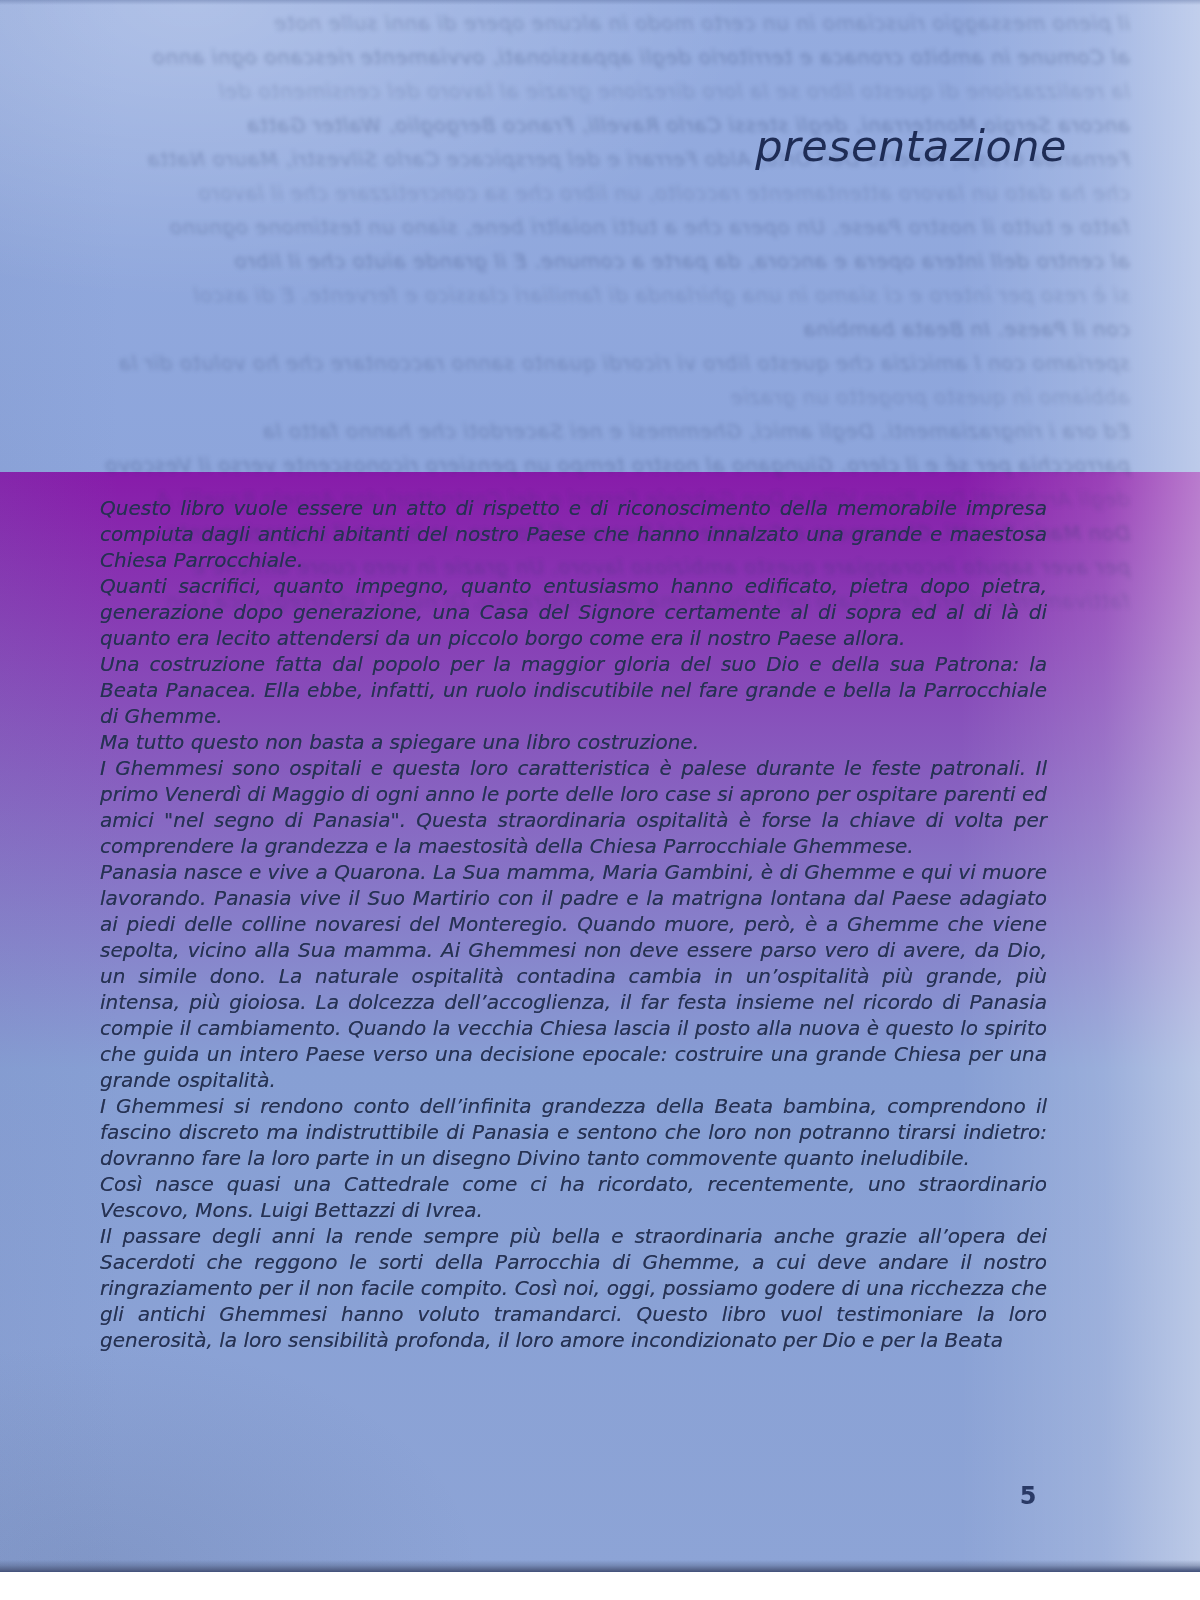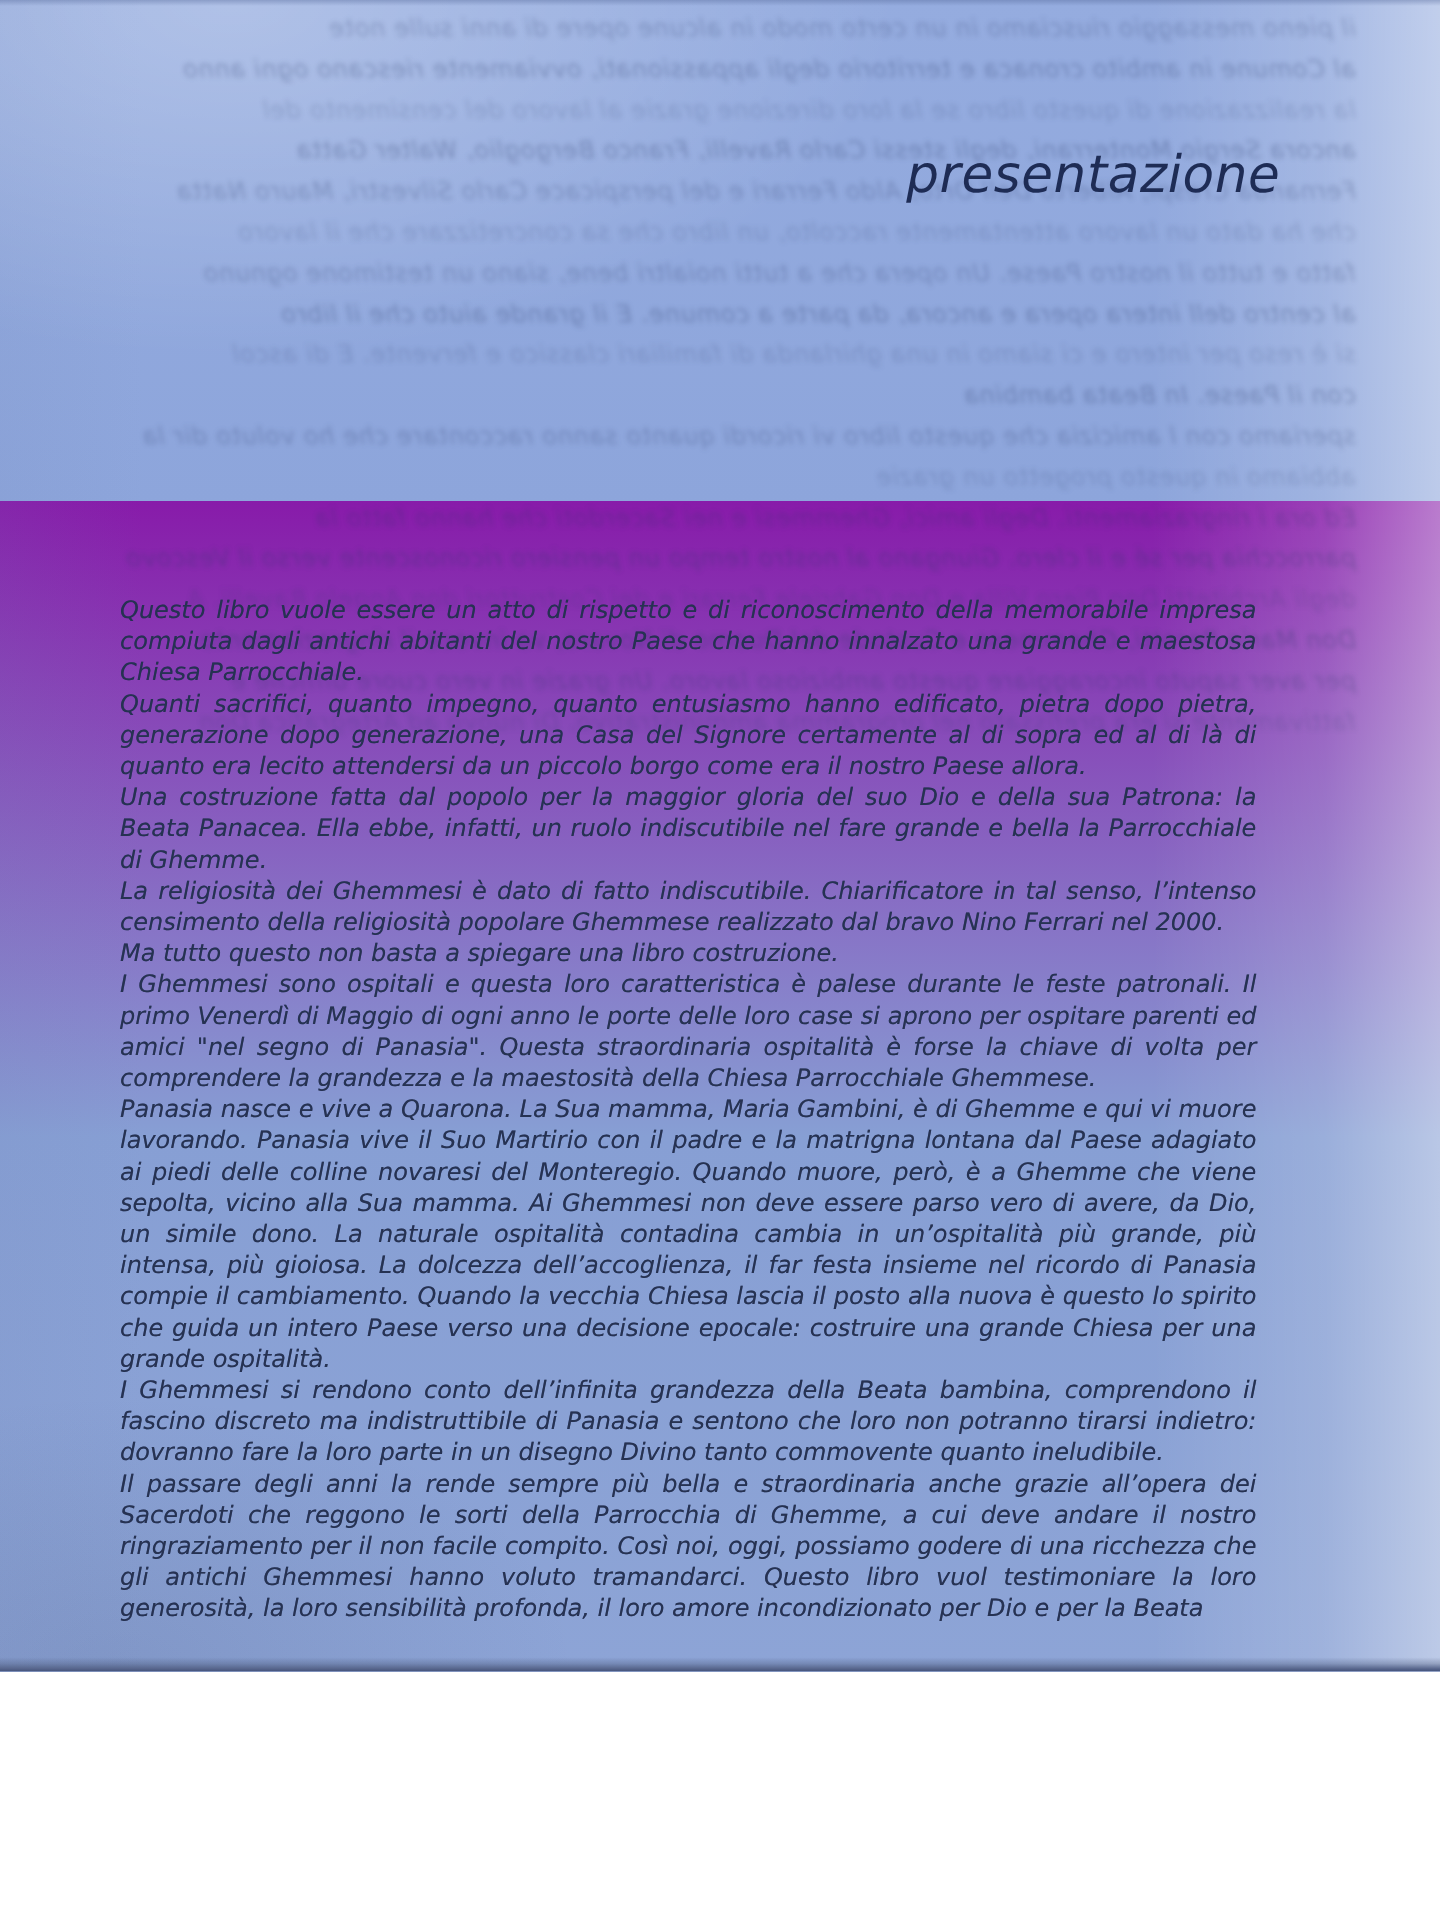--- a/index.html
+++ b/index.html
@@ -1,21 +1,21 @@
 <!DOCTYPE html>
 <html><head>
 <meta charset="utf-8">
 <style>
   html,body{margin:0;padding:0;}
   body{
     width:1200px;height:1600px;overflow:hidden;
     font-family:"DejaVu Sans",sans-serif;
   }
   .photo{
-    position:relative;width:1200px;height:1393px;overflow:hidden;
+    position:relative;width:1200px;height:1572px;overflow:hidden;
     background:
       radial-gradient(ellipse 900px 480px at 16% 0%, rgba(255,255,255,0.26), rgba(255,255,255,0) 62%),
       radial-gradient(ellipse 700px 420px at 8% 100%, rgba(55,70,110,0.14), rgba(55,70,110,0) 55%),
       linear-gradient(270deg, rgba(255,255,255,0.42) 0%, rgba(255,255,255,0.16) 8%, rgba(255,255,255,0) 20%),
       linear-gradient(90deg, rgba(110,130,180,0.10) 0%, rgba(110,130,180,0) 10%),
       linear-gradient(180deg, #95acdf 0%, #8da5db 30%, #8700a0d5 0%, #879fd4 68%, #8da4d6 100%);
     background-color:#8ca4da;
   }
   .top-edge{
     position:absolute;top:0;left:0;width:100%;height:5px;
@@ -93,25 +93,25 @@
       <div class="bl">fattivamente si era prefissato nel programma amministrativo. Di nuovo ad Artegrafica Don</div>
     </div>
 
   <div class="title">presentazione</div>
 
   <div class="bodytext">
 
   <p>Questo libro vuole essere un atto di rispetto e di riconoscimento della memorabile impresa compiuta dagli antichi abitanti del nostro Paese che hanno innalzato una grande e maestosa Chiesa Parrocchiale.</p>
       <p>Quanti sacrifici, quanto impegno, quanto entusiasmo hanno edificato, pietra dopo pietra, generazione dopo generazione, una Casa del Signore certamente al di sopra ed al di là di quanto era lecito attendersi da un piccolo borgo come era il nostro Paese allora.</p>
       <p>Una costruzione fatta dal popolo per la maggior gloria del suo Dio e della sua Patrona: la Beata Panacea. Ella ebbe, infatti, un ruolo indiscutibile nel fare grande e bella la Parrocchiale di Ghemme.</p>
-      <p>La religiosità dei Ghemmesi è dato di fatto indiscutibile. Chiarificatore in tal senso, l’intenso censimento della religiosità popolare Ghemmese realizzato dal bravo Nino Ferrari nel 2000.</p>
       <p>Ma tutto questo non basta a spiegare una libro costruzione.</p>
       <p>I Ghemmesi sono ospitali e questa loro caratteristica è palese durante le feste patronali. Il primo Venerdì di Maggio di ogni anno le porte delle loro case si aprono per ospitare parenti ed amici "nel segno di Panasia". Questa straordinaria ospitalità è forse la chiave di volta per comprendere la grandezza e la maestosità della Chiesa Parrocchiale Ghemmese.</p>
       <p>Panasia nasce e vive a Quarona. La Sua mamma, Maria Gambini, è di Ghemme e qui vi muore lavorando. Panasia vive il Suo Martirio con il padre e la matrigna lontana dal Paese adagiato ai piedi delle colline novaresi del Monteregio. Quando muore, però, è a Ghemme che viene sepolta, vicino alla Sua mamma. Ai Ghemmesi non deve essere parso vero di avere, da Dio, un simile dono. La naturale ospitalità contadina cambia in un’ospitalità più grande, più intensa, più gioiosa. La dolcezza dell’accoglienza, il far festa insieme nel ricordo di Panasia compie il cambiamento. Quando la vecchia Chiesa lascia il posto alla nuova è questo lo spirito che guida un intero Paese verso una decisione epocale: costruire una grande Chiesa per una grande ospitalità.</p>
       <p>I Ghemmesi si rendono conto dell’infinita grandezza della Beata bambina, comprendono il fascino discreto ma indistruttibile di Panasia e sentono che loro non potranno tirarsi indietro: dovranno fare la loro parte in un disegno Divino tanto commovente quanto ineludibile.</p>
+      <p>Così nasce quasi una Cattedrale come ci ha ricordato, recentemente, uno straordinario Vescovo, Mons. Luigi Bettazzi di Ivrea.</p>
       <p>Il passare degli anni la rende sempre più bella e straordinaria anche grazie all’opera dei Sacerdoti che reggono le sorti della Parrocchia di Ghemme, a cui deve andare il nostro ringraziamento per il non facile compito. Così noi, oggi, possiamo godere di una ricchezza che gli antichi Ghemmesi hanno voluto tramandarci. Questo libro vuol testimoniare la loro generosità, la loro sensibilità profonda, il loro amore incondizionato per Dio e per la Beata</p>
     </div>
 
   <div class="pagenum">5</div>
 
   <div class="bottom-edge"></div>
 
 </div>
 
 </body></html>

